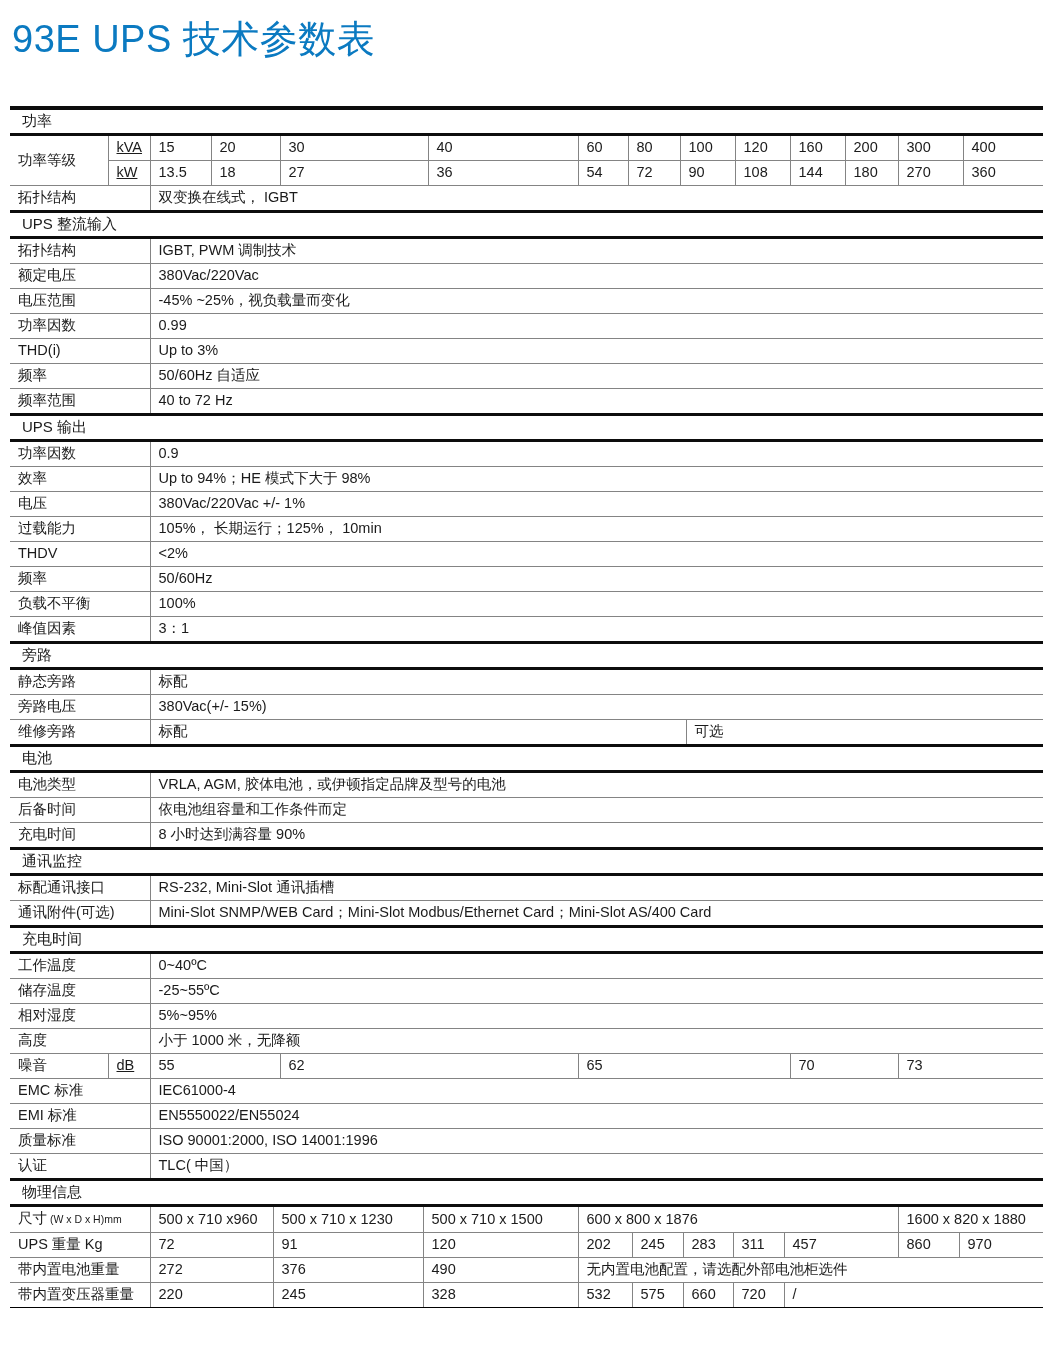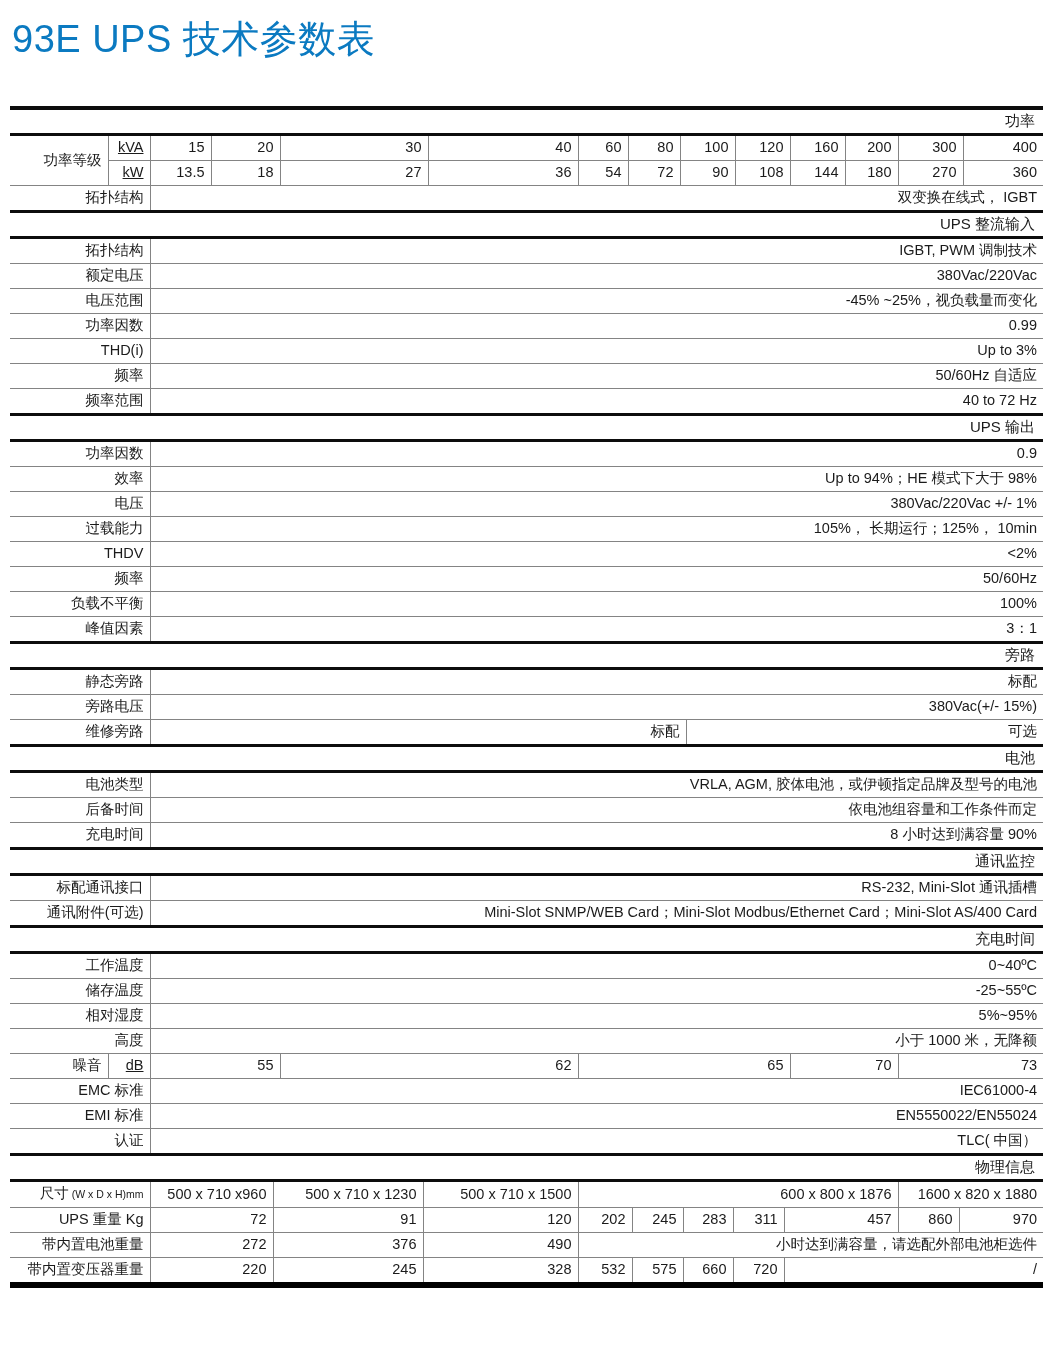--- a/index.html
+++ b/index.html
@@ -20,22 +20,21 @@
   .title {
     font-size: 38px;
     font-weight: normal;
     line-height: 62px;
     margin: 2px 0 36px 2px;
     color: var(--title-color, #0b7ac1);
     letter-spacing: 0.5px;
   }
   .spec-table {
     width: 1033px;
-    border-bottom: 6px solid #000000;
-    text-align: right;
+    border-bottom: 1px solid #000000;
   }
   .section {
     border-top: 3px solid #0d0d0d;
   }
   .section:first-child {
     border-top-width: 4px;
   }
   .section-header {
     font-size: 15px;
     line-height: 18px;
@@ -323,20 +322,24 @@
             </tr>
             <tr>
               <td colspan="2" class="cell label-cell col1">EMC 标准</td>
               <td colspan="5" class="cell value-cell">IEC61000-4</td>
             </tr>
             <tr>
               <td colspan="2" class="cell label-cell col1">EMI 标准</td>
               <td colspan="5" class="cell value-cell">EN5550022/EN55024</td>
             </tr>
             <tr>
+              <td colspan="2" class="cell label-cell col1">质量标准</td>
+              <td colspan="5" class="cell value-cell">ISO 90001:2000, ISO 14001:1996</td>
+            </tr>
+            <tr>
               <td colspan="2" class="cell label-cell col1">认证</td>
               <td colspan="5" class="cell value-cell">TLC( 中国）</td>
             </tr>
           </tbody>
         </table>
       </section>
       <section class="section">
         <div class="section-header">物理信息</div>
         <table class="grid">
           <colgroup>
@@ -372,21 +375,21 @@
               <td class="cell value-cell">311</td>
               <td class="cell value-cell">457</td>
               <td class="cell value-cell">860</td>
               <td class="cell value-cell">970</td>
             </tr>
             <tr>
               <td class="cell label-cell col1">带内置电池重量</td>
               <td class="cell value-cell">272</td>
               <td class="cell value-cell">376</td>
               <td class="cell value-cell">490</td>
-              <td colspan="7" class="cell value-cell">小时达到满容量，请选配外部电池柜选件</td>
+              <td colspan="7" class="cell value-cell">无内置电池配置，请选配外部电池柜选件</td>
             </tr>
             <tr>
               <td class="cell label-cell col1">带内置变压器重量</td>
               <td class="cell value-cell">220</td>
               <td class="cell value-cell">245</td>
               <td class="cell value-cell">328</td>
               <td class="cell value-cell">532</td>
               <td class="cell value-cell">575</td>
               <td class="cell value-cell">660</td>
               <td class="cell value-cell">720</td>

